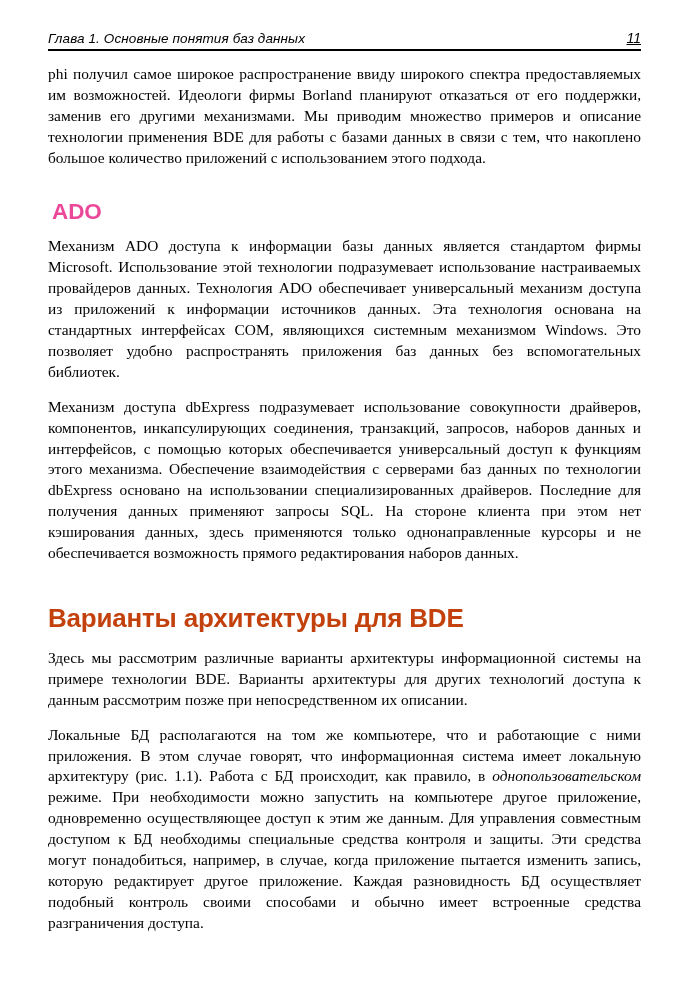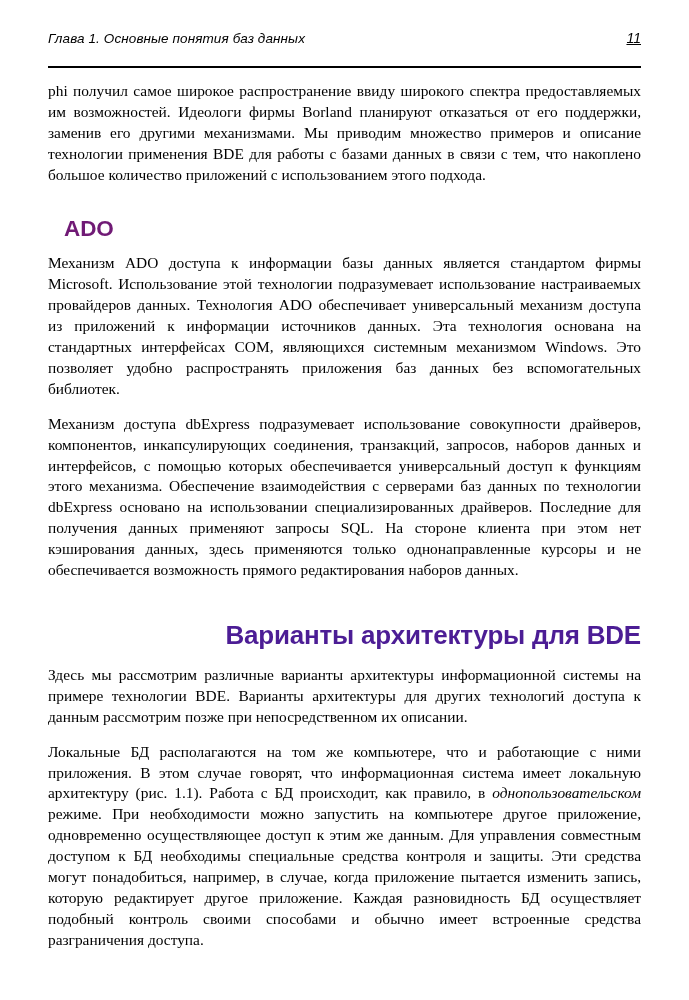--- a/index.html
+++ b/index.html
@@ -22,21 +22,21 @@
     width: 593px;
   }
 
   
   .running-head {
     position: relative;
     display: flex;
     align-items: baseline;
     justify-content: space-between;
     padding-top: 30px;
-    padding-bottom: 20px;
+    padding-bottom: 3px;
   }
   .running-head-title {
     font-family: "Liberation Sans", sans-serif;
     font-style: italic;
     font-size: 13.5px;
     color: #000000;
     letter-spacing: 0.1px;
     white-space: nowrap;
   }
   .running-head-page {
@@ -72,33 +72,32 @@
   p.body em {
     font-style: italic;
   }
 
   
   h2.section {
     font-family: "Liberation Sans", sans-serif;
     font-weight: bold;
     font-size: 22.5px;
     line-height: 1.15;
-    color: #701a75;
-    margin: 30px 0 11px 16px;
+    color: #ec4899;
+    margin: 30px 0 11px 4px;
     letter-spacing: -0.1px;
   }
   h1.section-major {
     font-family: "Liberation Sans", sans-serif;
     font-weight: bold;
     font-size: 26px;
     line-height: 1.15;
-    color: #4c1d95;
+    color: #c2410c;
     margin: 40px 0 14px 0;
     letter-spacing: -0.2px;
-    text-align: right;
   }
 </style>
 </head>
 <body>
 
 <div class="page">
   <div class="content">
 
     <div class="running-head">
       <span class="running-head-title">Глава 1. Основные понятия баз данных</span>

